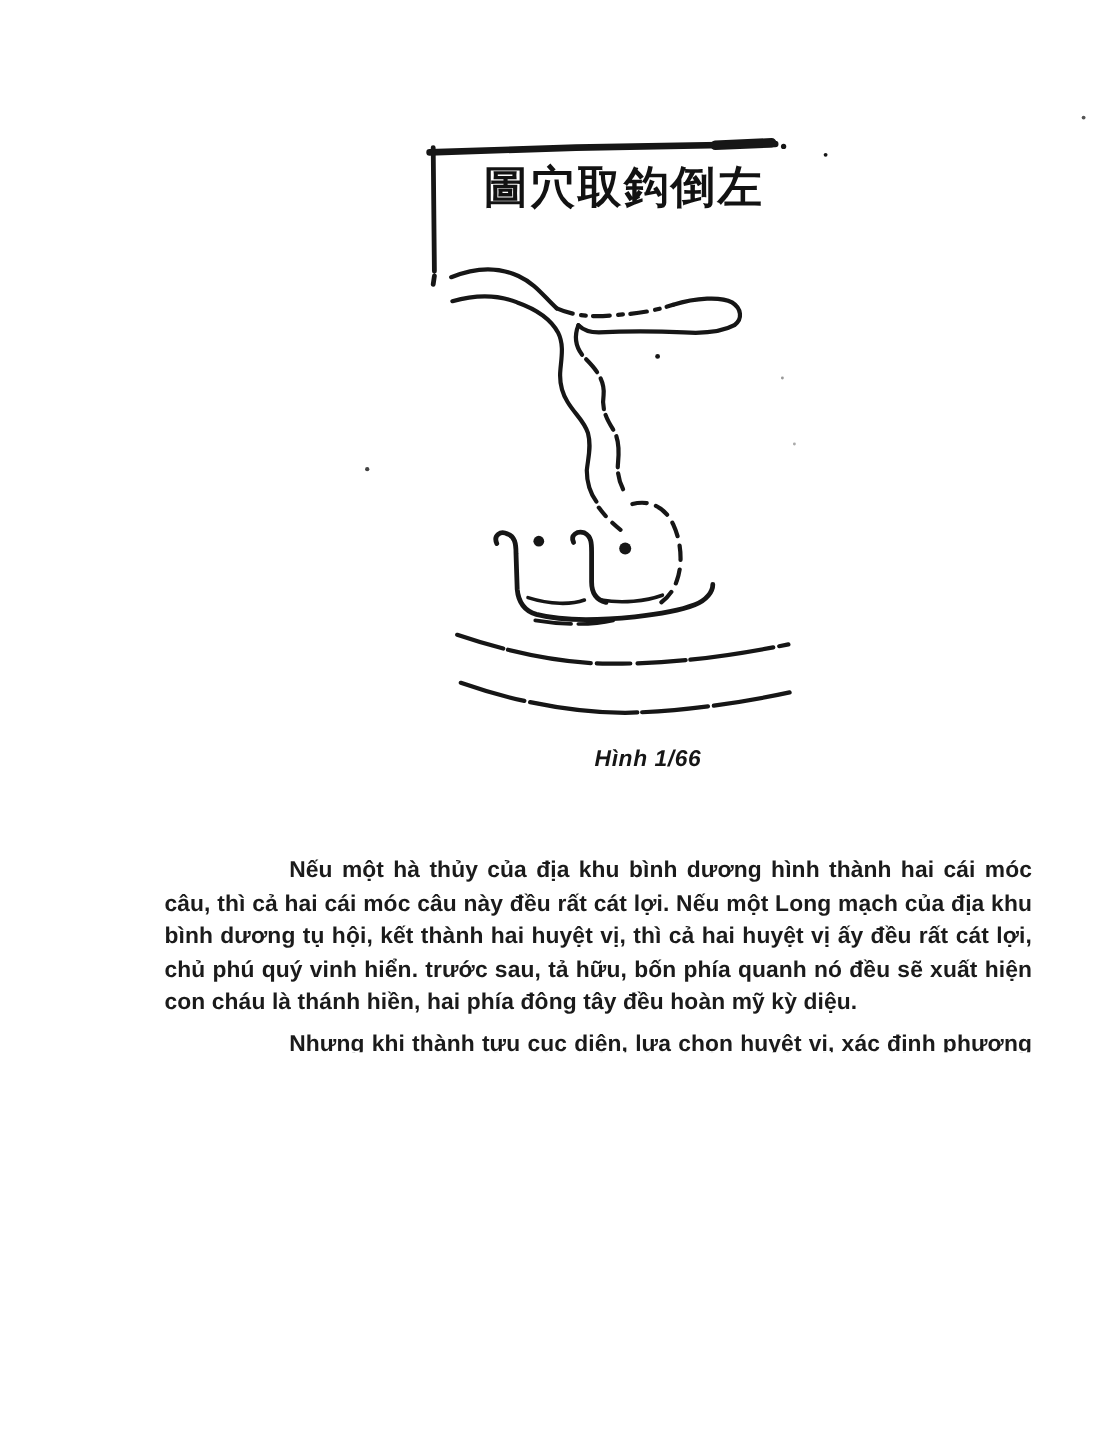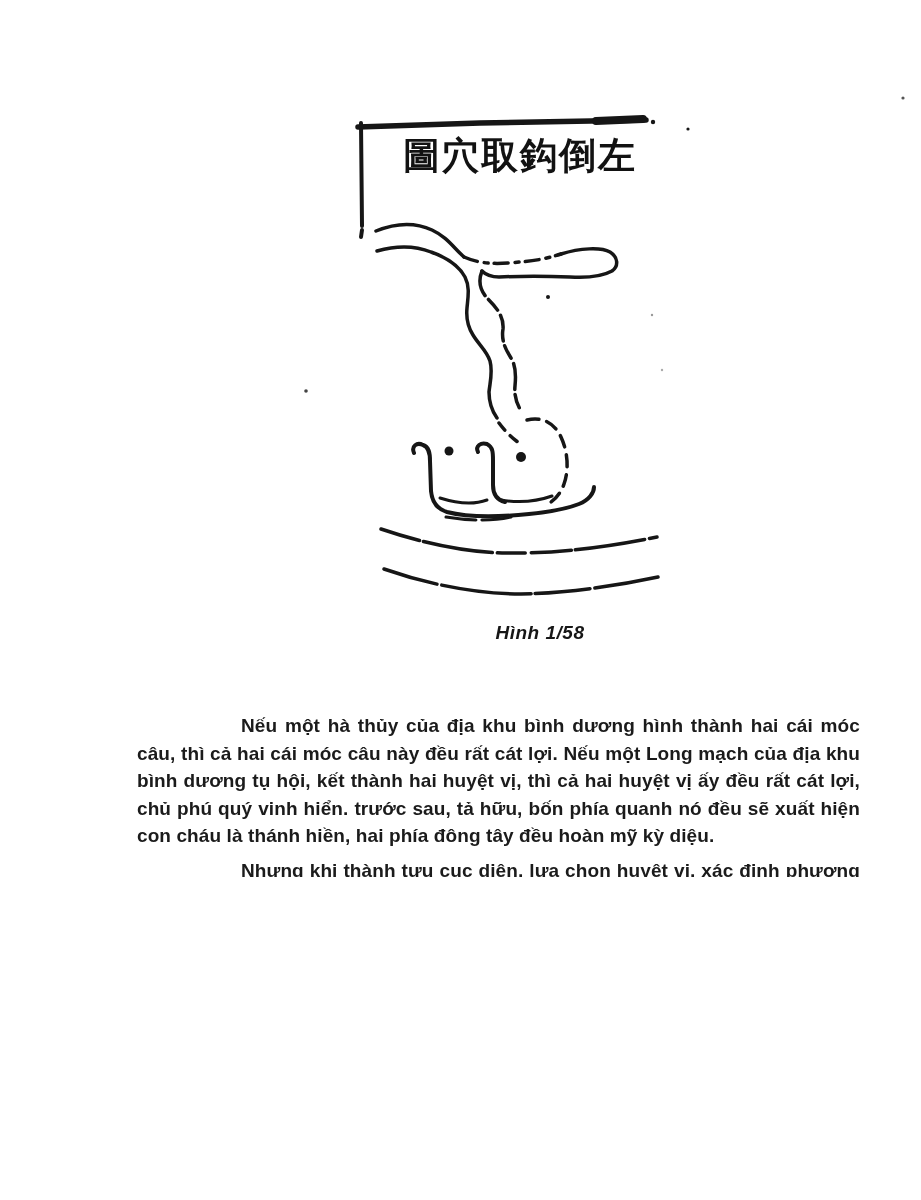--- a/index.html
+++ b/index.html
@@ -122,21 +122,21 @@
       <circle cx="306" cy="391" r="1.8" fill="#444444" stroke="none"></circle>
       <circle cx="85" cy="1124" r="2" fill="#333333" stroke="none"></circle>
       <circle cx="903" cy="98" r="1.6" fill="#555555" stroke="none"></circle>
       <circle cx="652" cy="315" r="1.2" fill="#999999" stroke="none"></circle>
       <circle cx="662" cy="370" r="1.2" fill="#aaaaaa" stroke="none"></circle>
     </g>
   </svg>
 
   <div class="figure-title">圖穴取鈎倒左</div>
 
-  <div class="figure-caption">Hình 1/58</div>
+  <div class="figure-caption">Hình 1/66</div>
 
   <div class="body-text">
     <p>Nếu một hà thủy của địa khu bình dương hình thành hai cái móc câu, thì cả hai cái móc câu này đều rất cát lợi. Nếu một Long mạch của địa khu bình dương tụ hội, kết thành hai huyệt vị, thì cả hai huyệt vị ấy đều rất cát lợi, chủ phú quý vinh hiển. trước sau, tả hữu, bốn phía quanh nó đều sẽ xuất hiện con cháu là thánh hiền, hai phía đông tây đều hoàn mỹ kỳ diệu.</p>
     <p>Nhưng khi thành tựu cục diện, lựa chọn huyệt vị, xác định phương hướng, hà tất phải quá câu nệ lý khí hoặc mạch tinh. Kiến tạo dương trạch, tất phải tìm phương vị trước sau, bố cục hoàn mỹ. Kiến tạo âm trạch, tất phải tuân thủ đạo lý nông sâu thích hợp. Kiến tạo dương trạch ở bên tả mà mộ phần ở bên hữu, thì dương trạch phải dịch lên phía trước mà âm trạch phải lùi về phía sau. Đông trước, Tây sau, nếu đã xác định cục diện phía đông, thì trạch huyệt không nên quá cao.</p>
   </div>
 
   <div class="page-number">342</div>
 
 </div>
 

